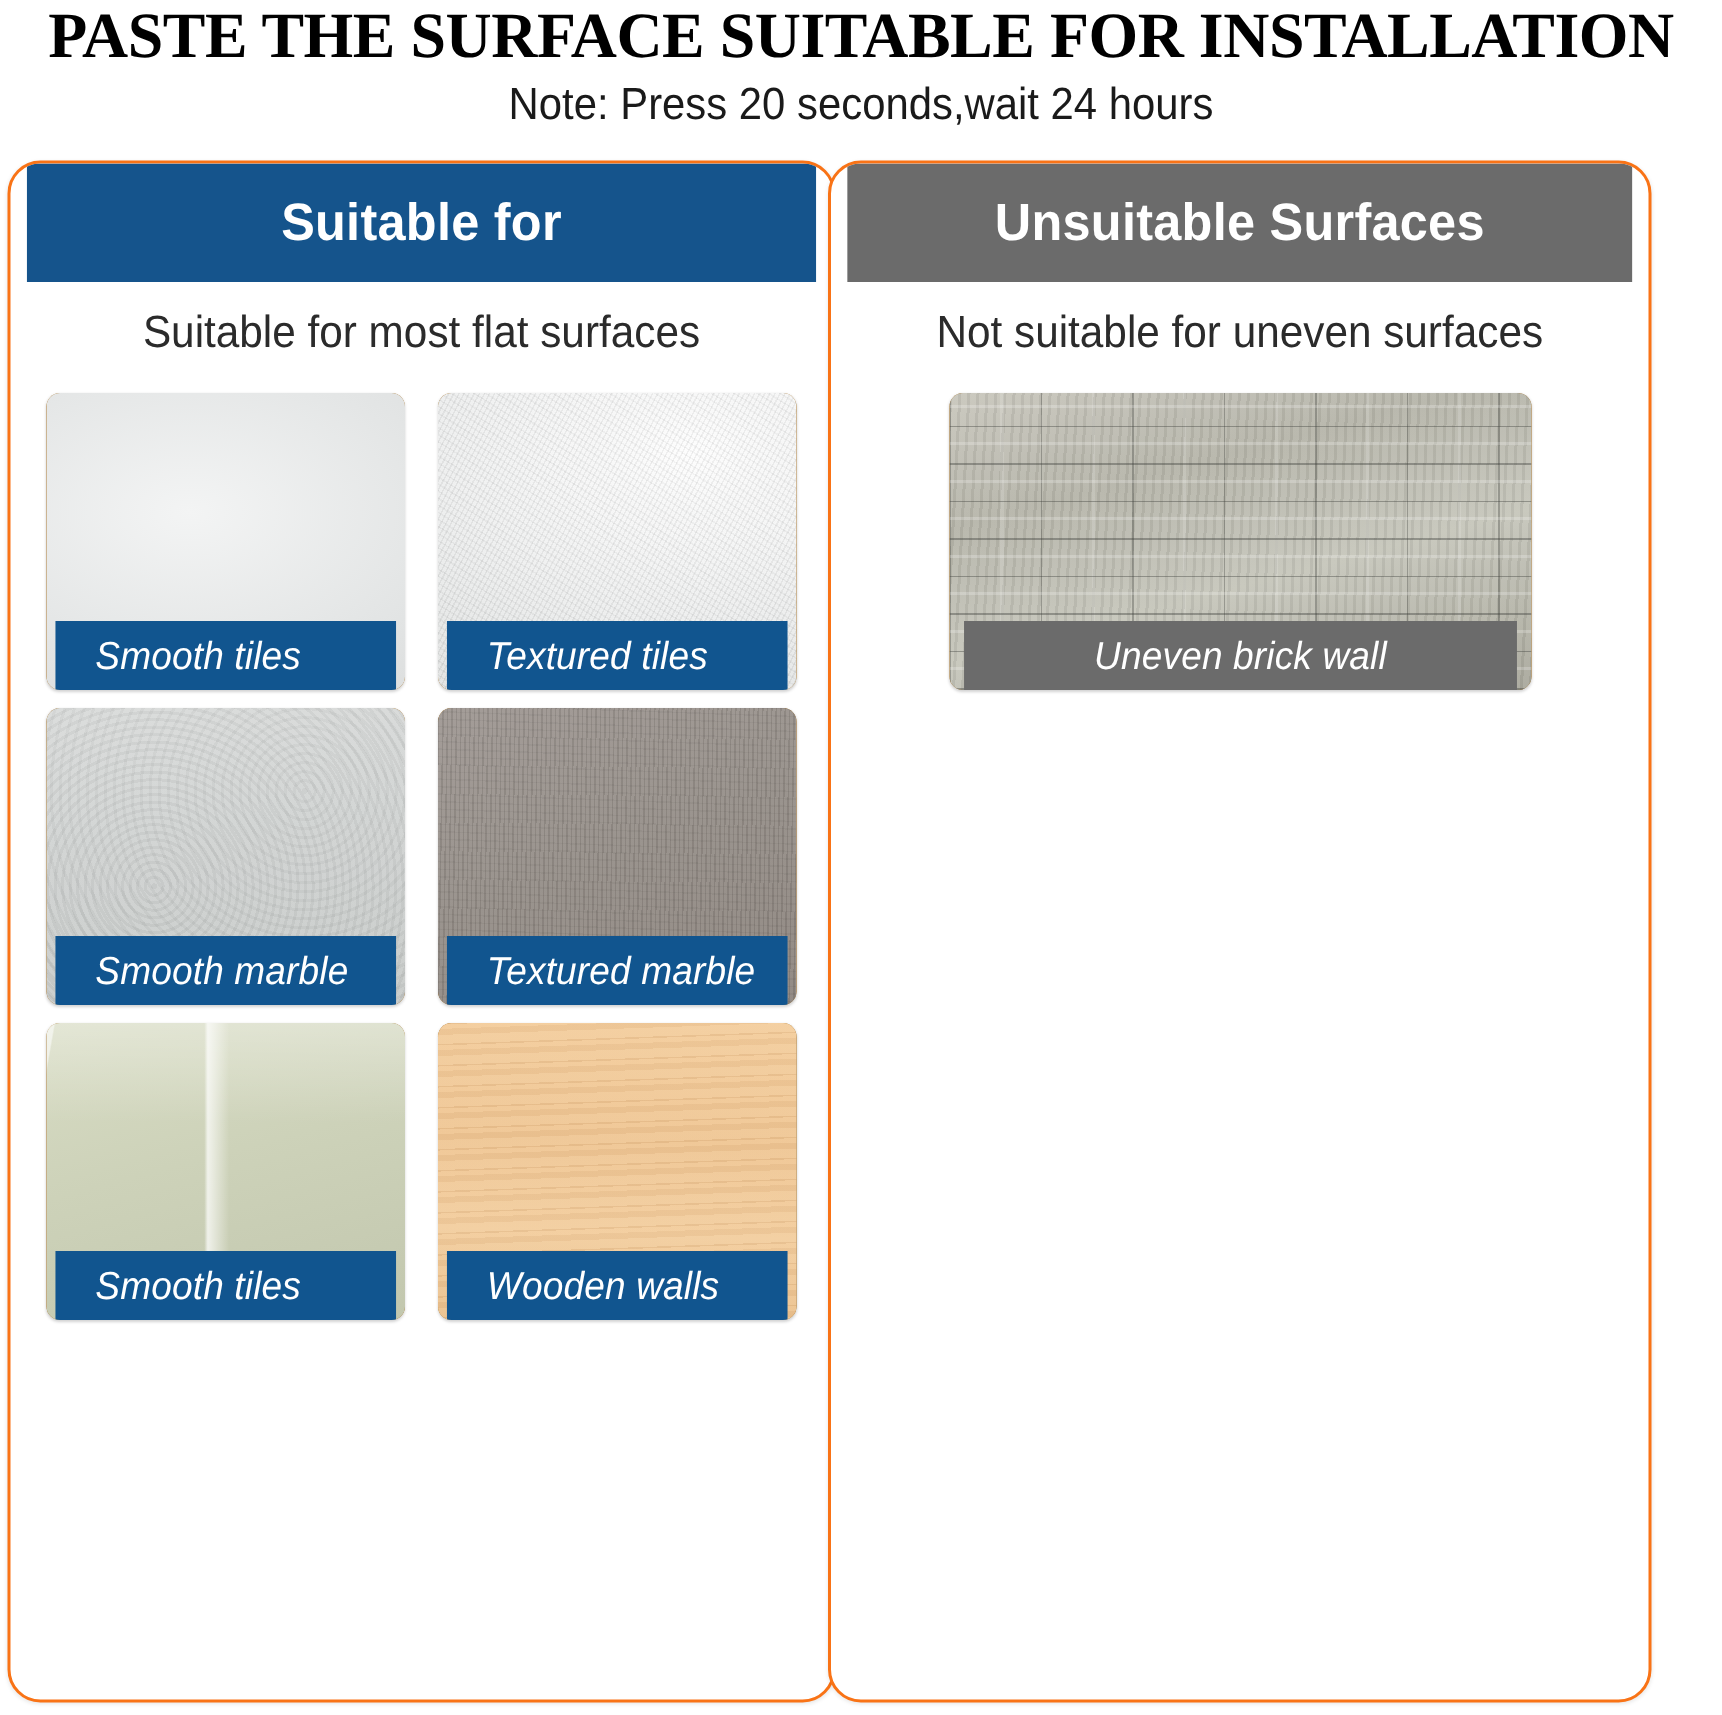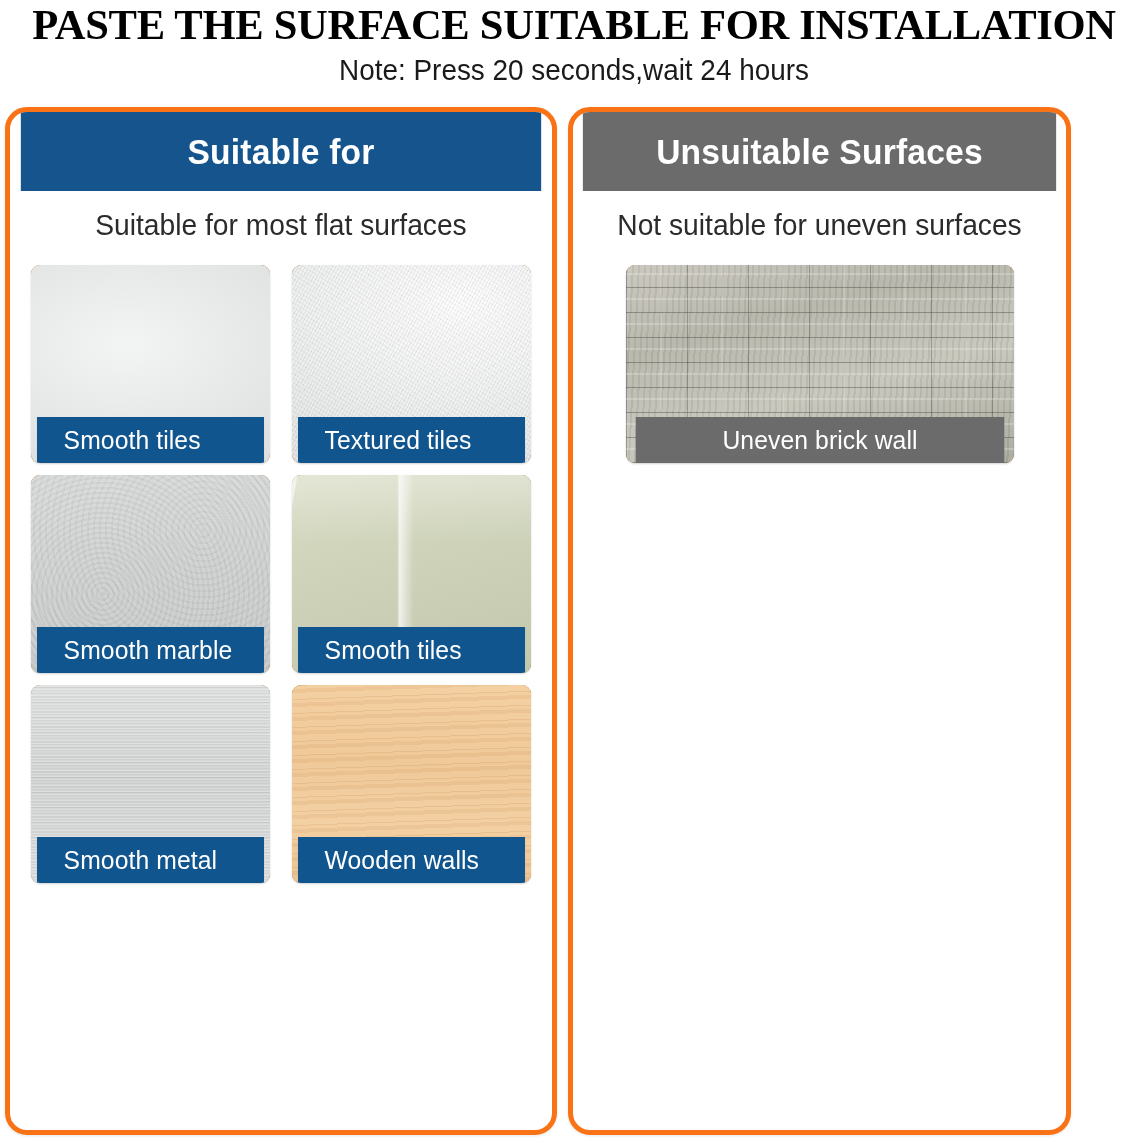--- a/index.html
+++ b/index.html
@@ -48,27 +48,27 @@
     transform-origin: center top;
     white-space: nowrap;
   }
 
   
   .panel {
     position: absolute;
     top: 107px;
     height: 1028px;
     background: #ffffff;
-    border: 5px solid #f97316;
+    border: 2px solid #f97316;
     border-radius: 22px;
     overflow: hidden;
     box-shadow: 0 1px 3px rgba(0,0,0,0.10);
   }
   .panel.left  { left: 5px;   width: 552px; }
-  .panel.right { left: 568px; width: 503px; }
+  .panel.right { left: 552px; width: 549px; }
 
   .panel-header {
     height: 79px;
     display: flex;
     align-items: center;
     justify-content: center;
     color: #ffffff;
     font-weight: bold;
     font-size: 35px;
     letter-spacing: 0.2px;
@@ -96,20 +96,21 @@
   }
   .grid.two-col { grid-template-columns: 239px 239px; }
   .grid.one-col { grid-template-columns: 388px; }
 
   .tile {
     position: relative;
     border-radius: 9px;
     overflow: hidden;
     background: #a16207;
     box-shadow: 0 1px 2px rgba(0,0,0,0.18);
+    font-style: italic;
   }
   .grid.two-col .tile { height: 198px; }
   .grid.one-col .tile { height: 198px; }
 
   .tile-media {
     position: absolute;
     inset: 0;
     bottom: 0;
   }
 
@@ -263,26 +264,26 @@
         </div>
         <div class="tile">
           <div class="tile-media tx-textured-tile"></div>
           <div class="tile-label">Textured tiles</div>
         </div>
         <div class="tile">
           <div class="tile-media tx-smooth-marble"></div>
           <div class="tile-label">Smooth marble</div>
         </div>
         <div class="tile">
+          <div class="tile-media tx-textured-marble"></div>
+          <div class="tile-label">Textured marble</div>
+        </div>
+        <div class="tile">
           <div class="tile-media tx-glass-tile"></div>
           <div class="tile-label">Smooth tiles</div>
-        </div>
-        <div class="tile">
-          <div class="tile-media tx-smooth-metal"></div>
-          <div class="tile-label">Smooth metal</div>
         </div>
         <div class="tile">
           <div class="tile-media tx-wood"></div>
           <div class="tile-label">Wooden walls</div>
         </div>
       </div>
   </section>
 
   <section class="panel right">
     <div class="panel-header">Unsuitable Surfaces</div>

